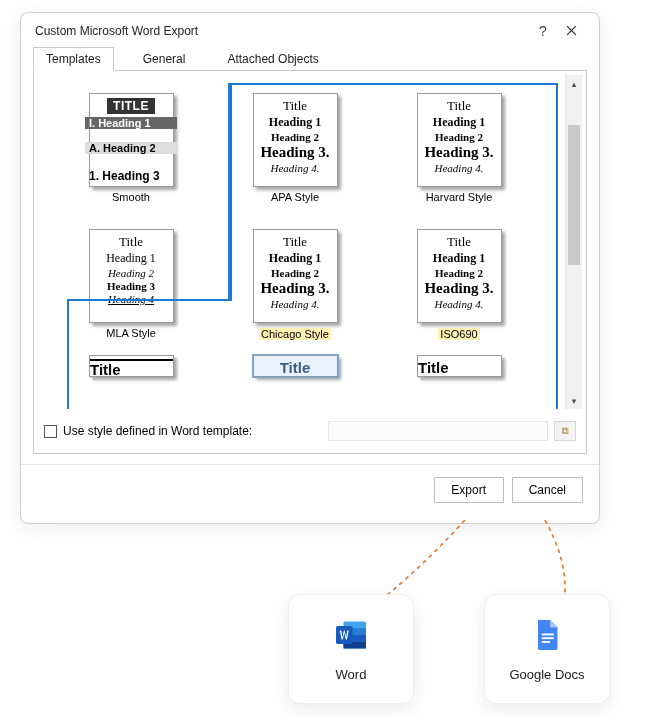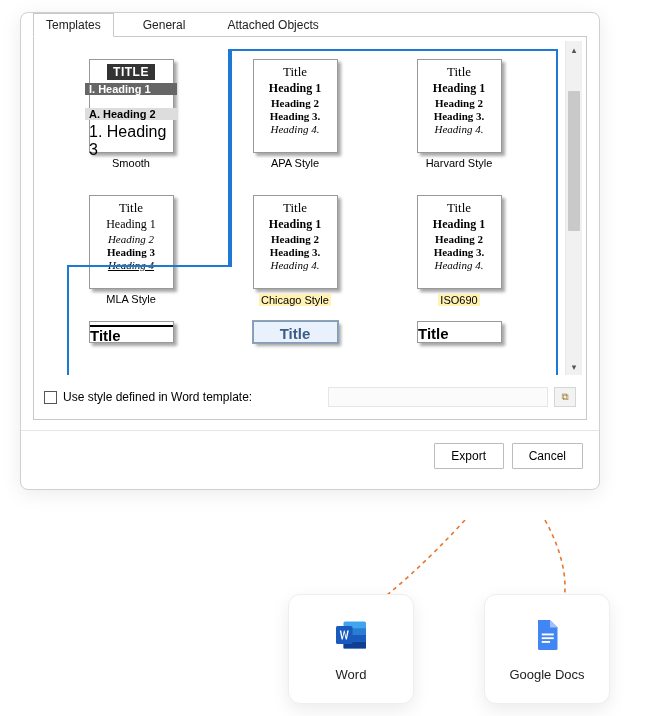--- a/index.html
+++ b/index.html
@@ -150,32 +150,32 @@
       background: #ddd;
       color: #000;
       padding: 0 4px;
       font-size: 11px;
       margin-top: 12px;
       width: 92px;
       text-align: left;
     }
     .smooth-h3 {
       font-family: Arial, sans-serif;
-      font-weight: normal;
+      font-weight: bold;
       color: #000;
       padding: 0 4px;
-      font-size: 16px;
-      margin-top: 2px;
+      font-size: 12px;
+      margin-top: 14px;
       width: 92px;
       text-align: left;
     }
     .serif-title { font-size: 13px; }
     .serif-h1 { font-weight: bold; font-size: 12px; }
     .serif-h2 { font-weight: bold; font-size: 11px; }
-    .serif-h3 { font-weight: bold; font-size: 11px; }
+    .serif-h3 { font-weight: bold; font-size: 15px; }
     .serif-h4 { font-style: italic; font-size: 11px; }
     .mla-h1 { font-size: 12px; }
     .mla-h2 { font-style: italic; font-size: 11px; }
     .mla-h3 { font-weight: bold; font-size: 11px; }
     .mla-h4 { font-style: italic; font-size: 11px; text-decoration: underline; }
     .sans-title {
       font-family: Arial, sans-serif;
       font-weight: bold;
       font-size: 15px;
       border-top: 2px solid #000;
@@ -299,20 +299,29 @@
       justify-content: center;
       gap: 14px;
     }
     .dest-card .dlabel { font-size: 13px; color: #222; }
     .word-icon, .docs-icon { width: 36px; height: 36px; }
   </style>
 </head>
 <body>
 
 <div class="dialog">
+  <div class="titlebar">
+    <div class="titlebar-title">Custom Microsoft Word Export</div>
+    <div class="titlebar-help">?</div>
+    <div class="titlebar-close">
+      <svg viewBox="0 0 10 10">
+          <path d="M1 1 L9 9 M9 1 L1 9" stroke="#333" stroke-width="1.2" fill="none"></path>
+        </svg>
+    </div>
+  </div>
 
   <div class="tabs">
     <div class="tab active">Templates</div>
     <div class="tab">General</div>
     <div class="tab">Attached Objects</div>
   </div>
 
   <div class="tabframe">
     <div class="gallery-shell">
       <div class="gallery">

